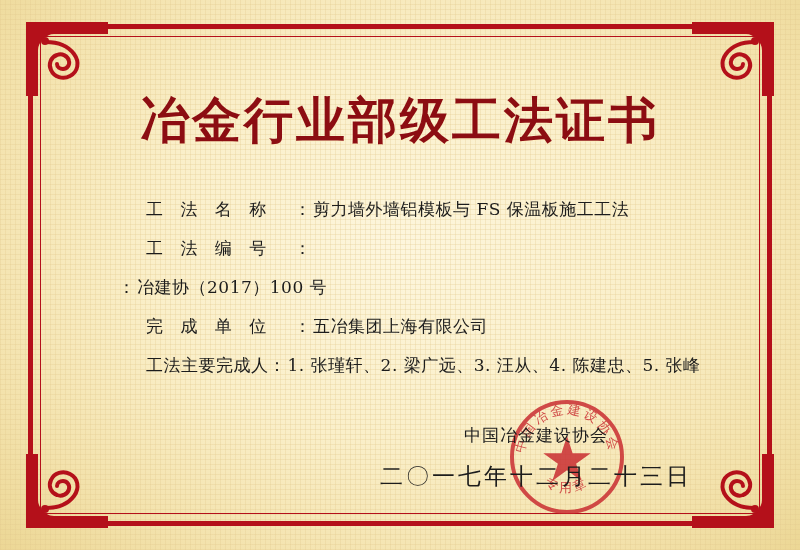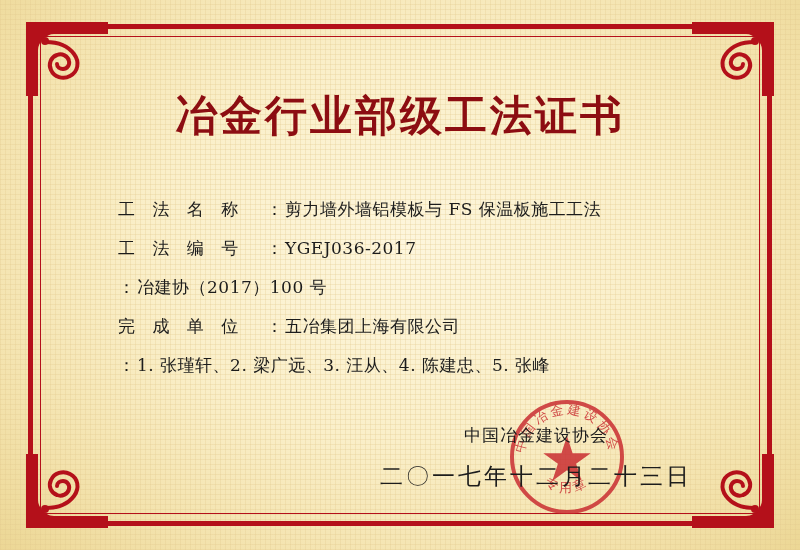--- a/index.html
+++ b/index.html
@@ -59,21 +59,21 @@
   .corner.bl { left: 24px;  bottom: 20px; transform: scaleY(-1); }
   .corner.br { right: 24px; bottom: 20px; transform: scale(-1,-1); }
 
   
   .title {
     position: absolute;
     left: 0; right: 0;
     top: 88px;
     text-align: center;
     font-family: "DejaVu Serif", "Liberation Serif", serif;
-    font-size: 42px;
+    font-size: 49px;
     font-weight: bold;
     letter-spacing: 3px;
     color: #8c0d12;
     text-shadow: 0 1px 0 rgba(255,240,190,0.7);
   }
 
   
   .fields {
     position: absolute;
     left: 118px;
@@ -87,20 +87,21 @@
     font-family: "DejaVu Serif", "Liberation Serif", serif;
     font-size: 17px;
     color: #1c1c1c;
     white-space: nowrap;
   }
   .field-label {
     display: inline-block;
     width: 148px;
     letter-spacing: 6px;
     flex: 0 0 auto;
+    margin-left: 28px;
   }
   .field-colon {
     flex: 0 0 auto;
     margin-right: 2px;
   }
   .field-value {
     flex: 1 1 auto;
     letter-spacing: 0.5px;
   }
   
@@ -184,35 +185,35 @@
 
     <div class="field-row">
       <span class="field-label">工 法 名 称</span>
       <span class="field-colon">：</span>
       <span class="field-value">剪力墙外墙铝模板与 FS 保温板施工工法</span>
     </div>
 
     <div class="field-row">
       <span class="field-label">工 法 编 号</span>
       <span class="field-colon">：</span>
-      <span class="field-value">YGEJ036-2017</span>
     </div>
 
     <div class="field-row">
       <span class="field-colon">：</span>
       <span class="field-value">冶建协（2017）100 号</span>
     </div>
 
     <div class="field-row">
       <span class="field-label">完 成 单 位</span>
       <span class="field-colon">：</span>
       <span class="field-value">五冶集团上海有限公司</span>
     </div>
 
     <div class="field-row wide">
+      <span class="field-label">工法主要完成人</span>
       <span class="field-colon">：</span>
       <span class="field-value">1. 张瑾轩、2. 梁广远、3. 汪从、4. 陈建忠、5. 张峰</span>
     </div>
 
   </div>
 
   <div class="seal">
     <svg viewBox="0 0 122 122" xmlns="http://www.w3.org/2000/svg">
       <defs>
         <path id="sealTopArc" d="M 18,61 A 43,43 0 0 1 104,61"></path>

